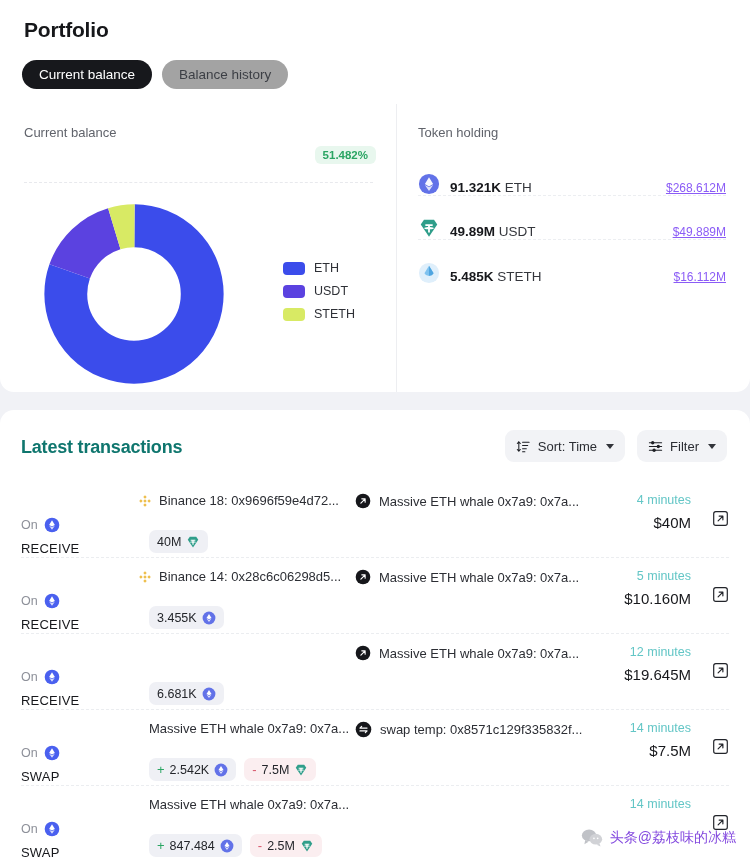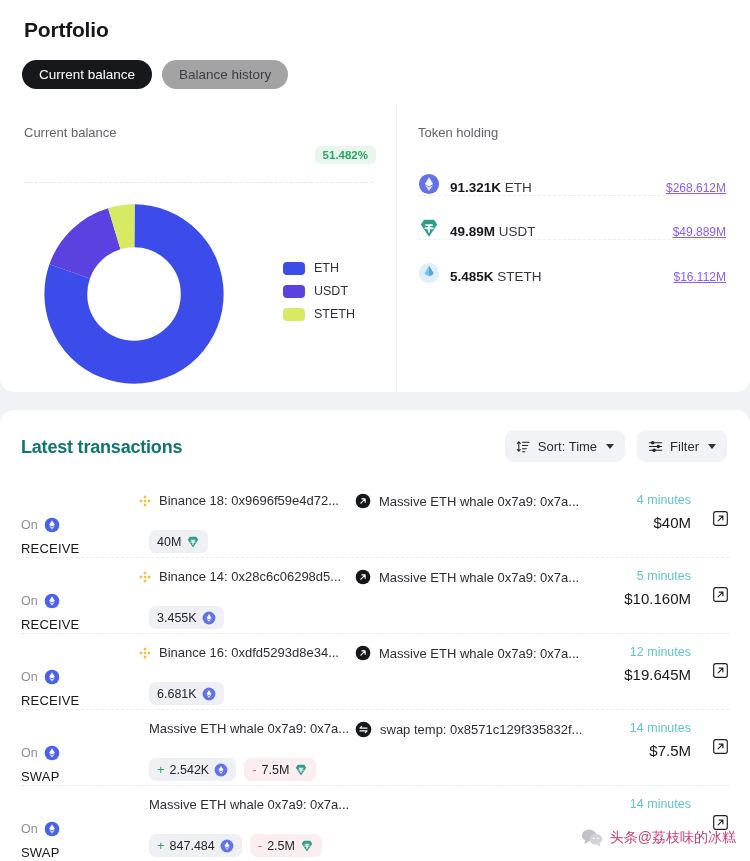--- a/index.html
+++ b/index.html
@@ -142,21 +142,21 @@
   }
   .tx-usd {
     position: absolute; right: 38px; top: 32px;
     font-size: 15px; color: #17181c;
   }
   .tx-ext { position: absolute; right: 0; top: 28px; cursor: pointer; }
 
   .wm {
     position: absolute; right: 14px; bottom: 14px;
     display: flex; align-items: center; gap: 7px;
-    color: #be185d; font-size: 14px; opacity: .85;
+    color: #6d28d9; font-size: 14px; opacity: .85;
     font-family: "Liberation Sans", sans-serif;
   }
 </style>
 </head>
 <body>
 
 <div class="page">
 
   <div class="card portfolio-card">
     <div class="portfolio-title">Portfolio</div>
@@ -354,26 +354,20 @@
 
       <div class="tx-row">
         <div class="tx-kind">RECEIVE</div>
         <div class="tx-on">
           <span>On</span>
           <svg width="16" height="16" viewBox="0 0 24 24">
             <circle cx="12" cy="12" r="11" fill="#4a60ef"></circle>
             <path d="M12 5 L16.3 12 L12 14.3 L7.7 12 Z" fill="#fff"></path>
               <path d="M12 15.3 L16.3 13 L12 19 L7.7 13 Z" fill="#fff" opacity=".8"></path>
           </svg>
-        </div>
-        <div class="tx-from">
-          <svg width="14" height="14" viewBox="0 0 24 24">
-            <path d="M12 2 L15 5 L12 8 L9 5 Z M5 9 L8 12 L5 15 L2 12 Z M19 9 L22 12 L19 15 L16 12 Z M12 16 L15 19 L12 22 L9 19 Z M12 9 L15 12 L12 15 L9 12 Z" fill="#eebe4a"></path>
-          </svg>
-          <span>Binance 16: 0xdfd5293d8e34...</span>
         </div>
         <div class="tx-to">
           <svg width="16" height="16" viewBox="0 0 24 24">
             <circle cx="12" cy="12" r="11" fill="#16171b"></circle>
             <path d="M8.8 15.2 L15.2 8.8 M10.2 8.8 h5 v5" stroke="#fff" stroke-width="1.7" fill="none" stroke-linecap="round" stroke-linejoin="round"></path>
           </svg>
           <span>Massive ETH whale 0x7a9: 0x7a...</span>
         </div>
         <div class="tx-badges">
           <span class="badge">

